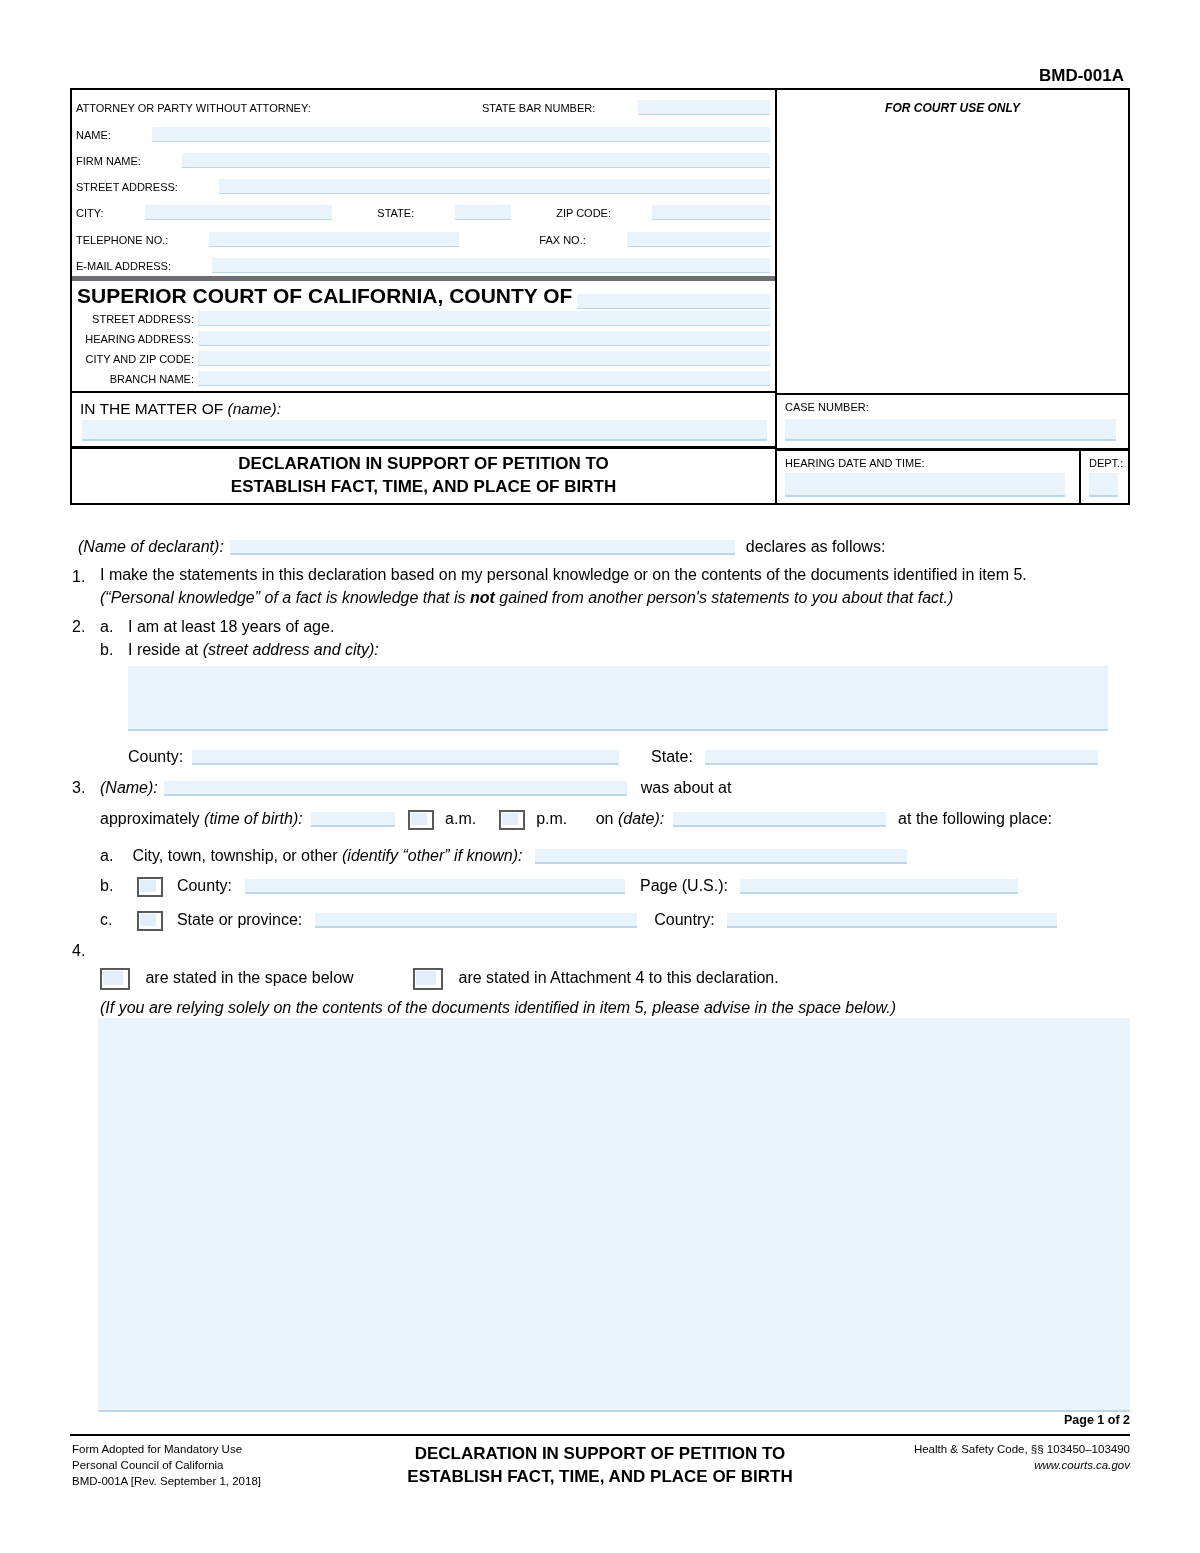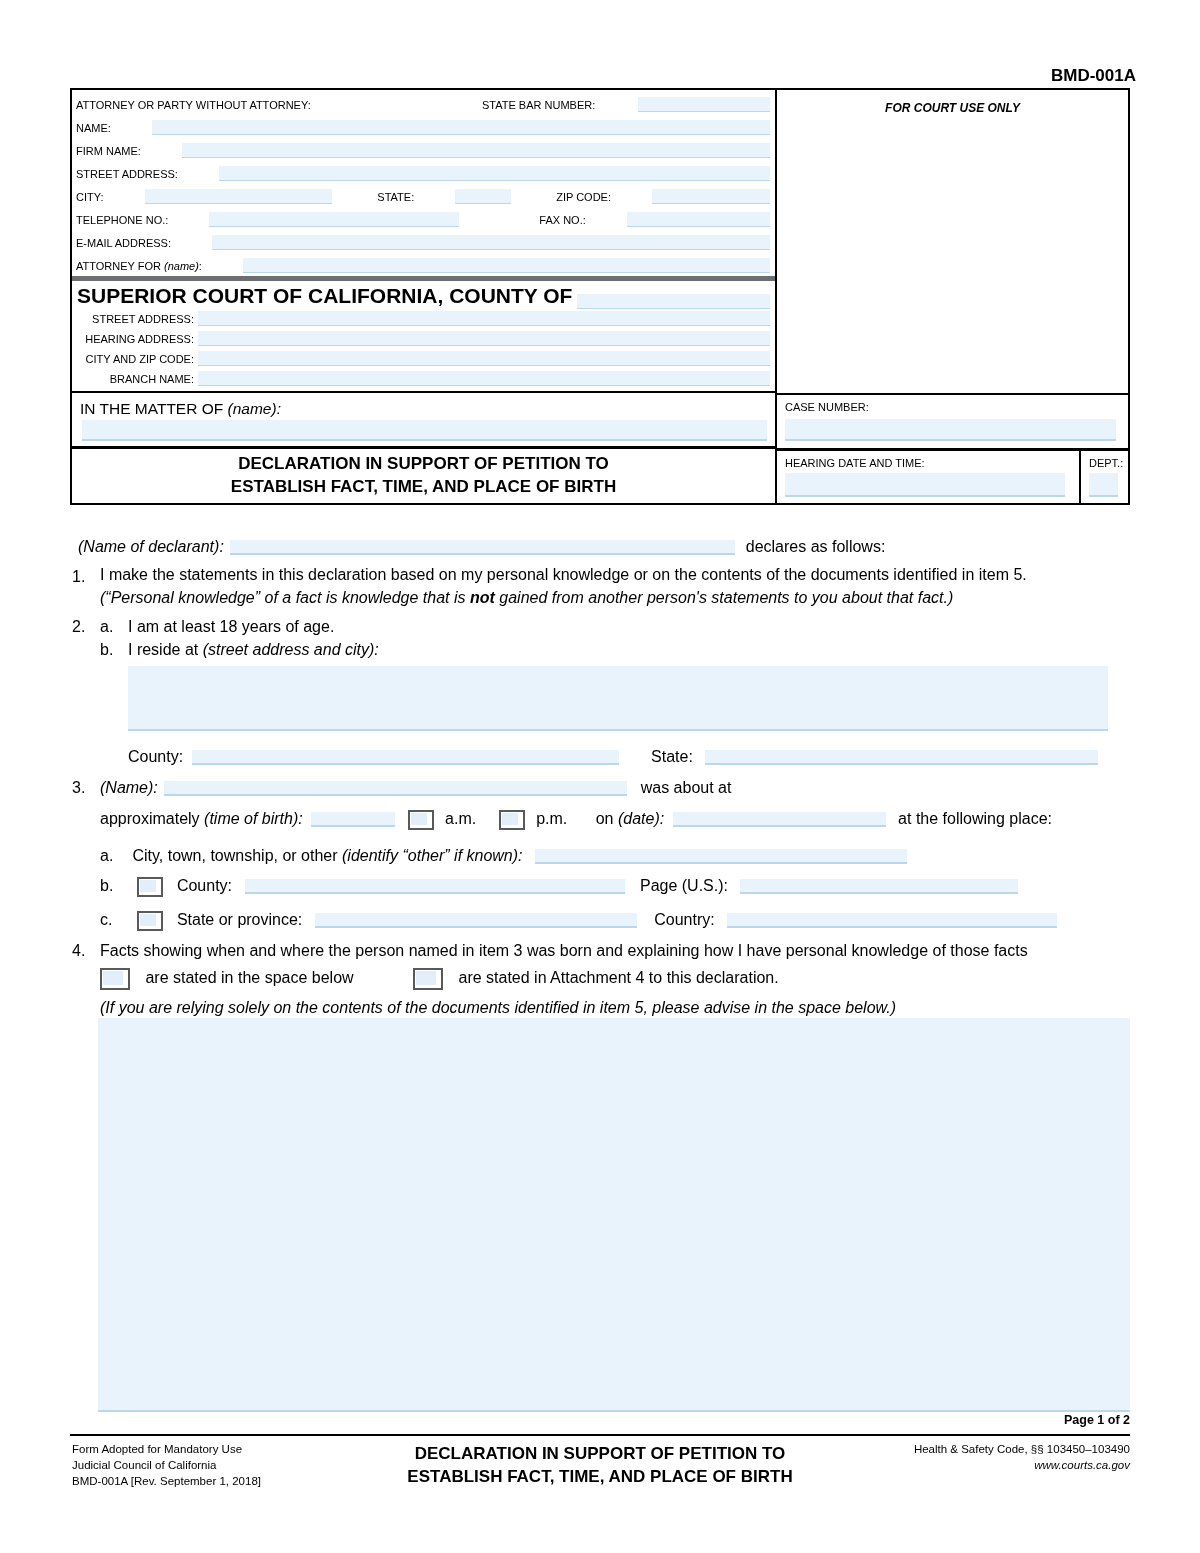--- a/index.html
+++ b/index.html
@@ -15,21 +15,21 @@
   .afld { background:#e9f3fb; border-bottom:1px solid #bcd6ea; height:15px; }
   .bfld { display:inline-block; background:#e9f3fb; border-bottom:2px solid #bcd6ea;
           height:15px; vertical-align:text-bottom; }
   .cb { display:inline-block; width:26px; height:20px; border:2px solid #58595b;
         background:#fff; vertical-align:middle; position:relative; }
   .cb .fill { position:absolute; left:1px; top:1px; right:5px; bottom:3px; background:#e2eefa; }
   .it { font-style:italic; }
   .b  { font-weight:bold; }
 
   
-  .formcode { position:absolute; top:66px; right:64px; font-size:17px; font-weight:bold; }
+  .formcode { position:absolute; top:66px; right:76px; font-size:17px; font-weight:bold; }
 
   
   .hdrbox { position:absolute; left:70px; top:88px; width:1060px; height:417px;
             border:2px solid #000; display:flex; }
   .hdr-left { width:705px; border-right:2px solid #000; display:flex; flex-direction:column; }
   .hdr-right { flex:1; display:flex; flex-direction:column; }
 
   .atty { height:186px; padding:2px 5px 0 4px; display:flex; flex-direction:column; }
   .arow { flex:1; display:flex; align-items:flex-end; padding-bottom:3px;gap:38px; }
   .arow .hl { padding-bottom:1px; }
@@ -117,24 +117,20 @@
         <div class="arow">
           <span class="hl">TELEPHONE NO.:</span>
           <div class="afld" style="width:250px;margin-left:3px"></div>
           <span class="hl" style="margin-left:42px">FAX NO.:</span>
           <div class="afld grow" style="margin-left:3px"></div>
         </div>
         <div class="arow">
           <span class="hl">E-MAIL ADDRESS:</span>
           <div class="afld grow" style="margin-left:3px"></div>
         </div>
-        <div class="arow">
-          <span class="hl"><span>ATTORNEY FOR </span><span class="it">(name)</span><span>:</span></span>
-          <div class="afld grow" style="margin-left:3px"></div>
-        </div>
       </div>
 
       <div class="graybar"></div>
 
       <div class="court">
         <div class="court-head">
           <span class="chl">SUPERIOR COURT OF CALIFORNIA, COUNTY OF</span>
           <div class="afld grow" style="margin-left:5px"></div>
         </div>
         <div class="crow">
@@ -253,39 +249,38 @@
   <div class="bl" style="left:100px;top:911px">
     <span class="num" style="width:33px">c.</span>
     <span class="cb"><span class="fill"></span></span>
     <span style="margin-left:9px">State or province:</span>
     <span class="bfld" style="width:322px;margin-left:8px"></span>
     <span style="margin-left:13px">Country:</span>
     <span class="bfld" style="width:330px;margin-left:8px"></span>
   </div>
 
   <div class="bl" style="left:72px;top:942px">4.</div>
-  <div class="bl" style="left:100px;top:942px">Facts showing when and where the person named in item 3 was born and explaining how I have personal knowledge of those facts</div>
 
   <div class="bl" style="left:100px;top:968px">
     <span class="cb" style="width:30px;height:22px"><span class="fill"></span></span>
     <span style="margin-left:11px">are stated in the space below</span>
     <span class="cb" style="width:30px;height:22px;margin-left:55px"><span class="fill"></span></span>
     <span style="margin-left:11px">are stated in Attachment 4 to this declaration.</span>
   </div>
 
   <div class="bl it" style="left:100px;top:999px">(If you are relying solely on the contents of the documents identified in item 5, please advise in the space below.)</div>
 
   <div class="factsbox fldfill"></div>
 
   <div class="pagelab">Page 1 of 2</div>
   <div class="footline"></div>
 
   <div class="foot-left">
     <div>Form Adopted for Mandatory Use</div>
-    <div>Judicial Council of California</div>
+    <div>Personal Council of California</div>
     <div>BMD-001A [Rev. September 1, 2018]</div>
   </div>
 
   <div class="foot-center">
     <div>DECLARATION IN SUPPORT OF PETITION TO</div>
     <div>ESTABLISH FACT, TIME, AND PLACE OF BIRTH</div>
   </div>
 
   <div class="foot-right">
     <div>Health &amp; Safety Code, §§ 103450–103490</div>

